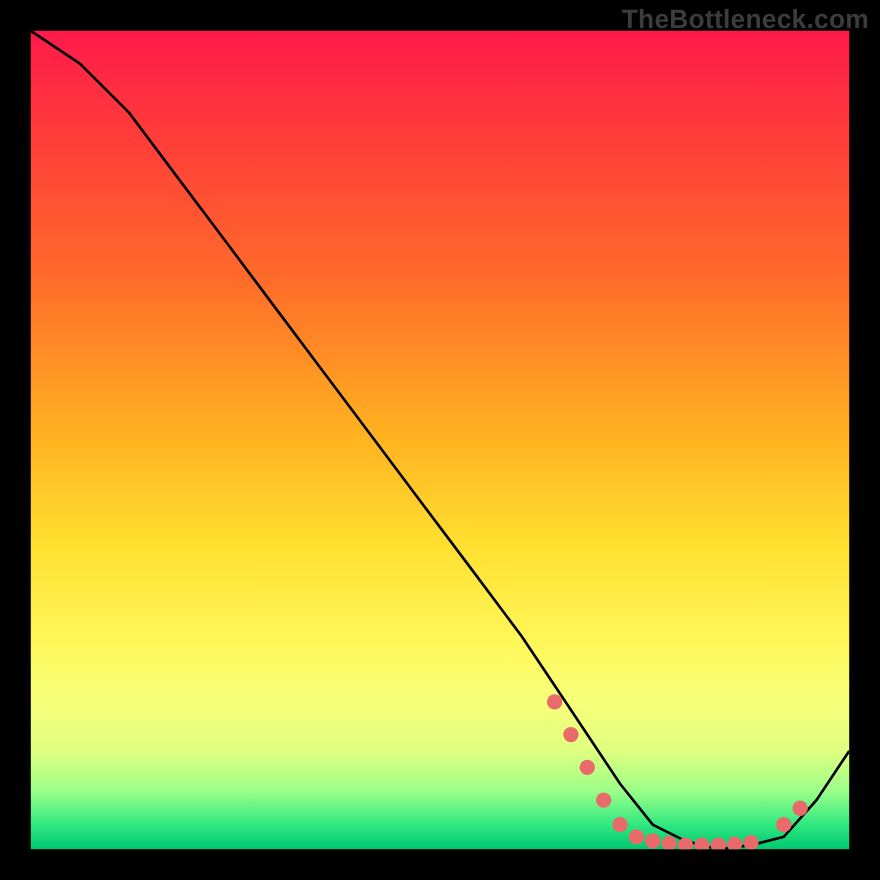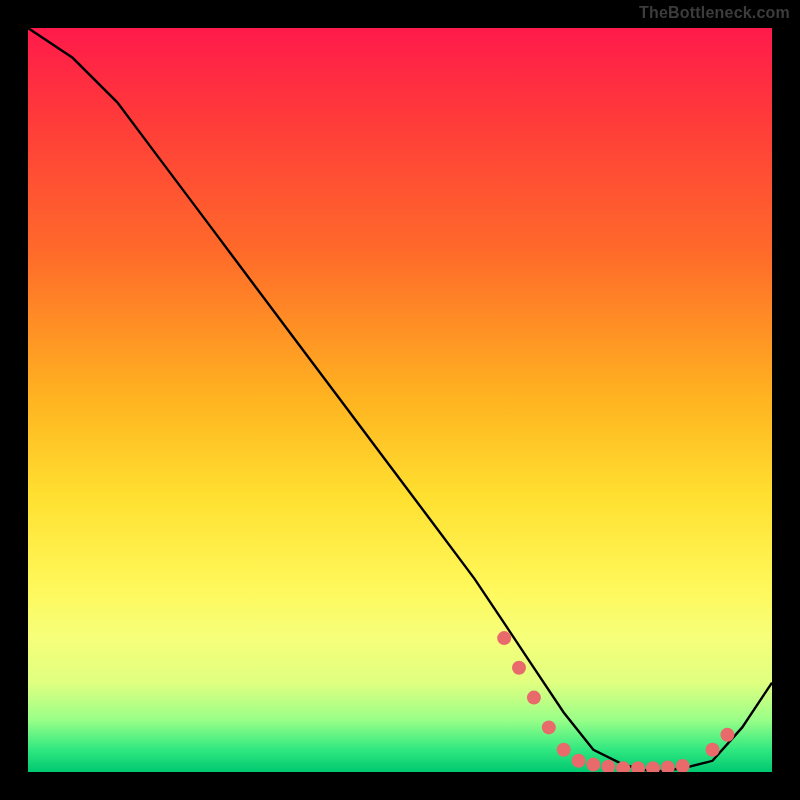--- a/index.html
+++ b/index.html
@@ -43,21 +43,21 @@
     left: 0;
     top: 0;
     width: 744px;
     height: 744px;
   }
   .watermark {
     position: absolute;
     top: 4px;
     right: 10px;
     color: #3c3c3c;
-    font-size: 16px;
+    font-size: 24px;
     font-weight: 600;
     letter-spacing: 0.2px;
     user-select: none;
   }
 </style>
 </head>
 <body>
 
 <div class="frame">
   <div class="plot">

